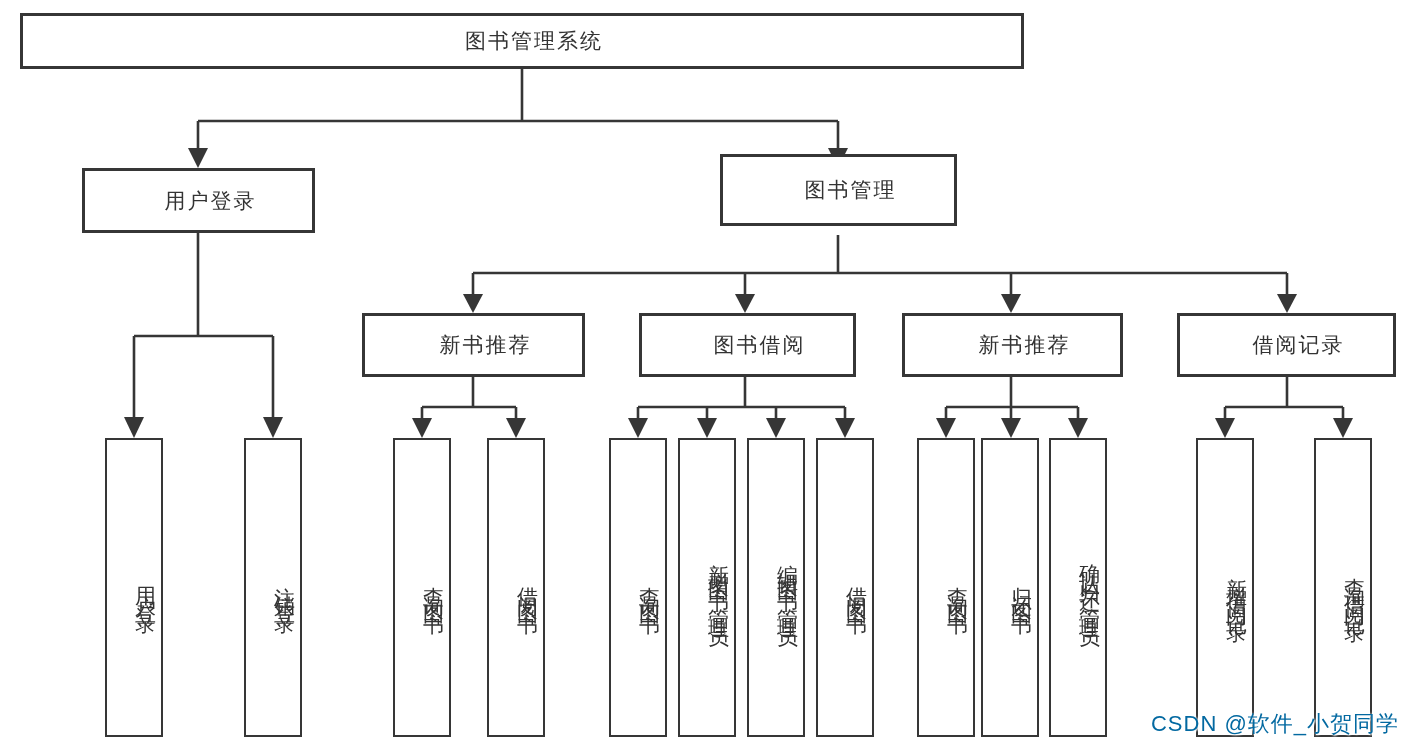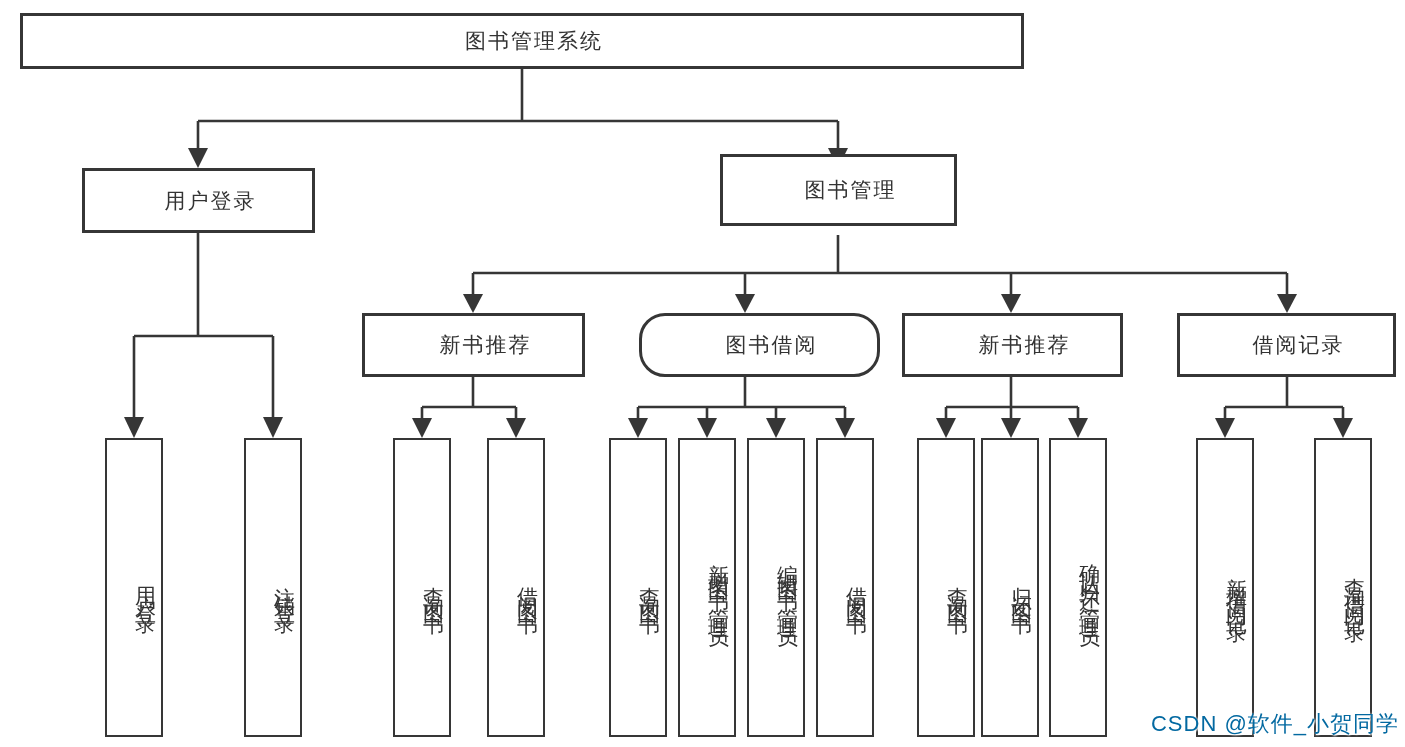--- a/index.html
+++ b/index.html
@@ -119,21 +119,21 @@
   <div class="node hbox" style="left:82px; top:168px; width:233px; height:65px;">
     <span>用户登录</span>
   </div>
   <div class="node hbox" style="left:720px; top:154px; width:237px; height:72px;">
     <span>图书管理</span>
   </div>
 
   <div class="node hbox" style="left:362px; top:313px; width:223px; height:64px;">
     <span>新书推荐</span>
   </div>
-  <div class="node hbox" style="left:639px; top:313px; width:241px; height:64px;border-radius:26px;">
+  <div class="node hbox" style="left:639px; top:313px; width:217px; height:64px;">
     <span>图书借阅</span>
   </div>
   <div class="node hbox" style="left:902px; top:313px; width:221px; height:64px;">
     <span>新书推荐</span>
   </div>
   <div class="node hbox" style="left:1177px; top:313px; width:219px; height:64px;">
     <span>借阅记录</span>
   </div>
 
   <div class="node vbox" style="left:105px; top:438px; width:58px; height:299px;">

